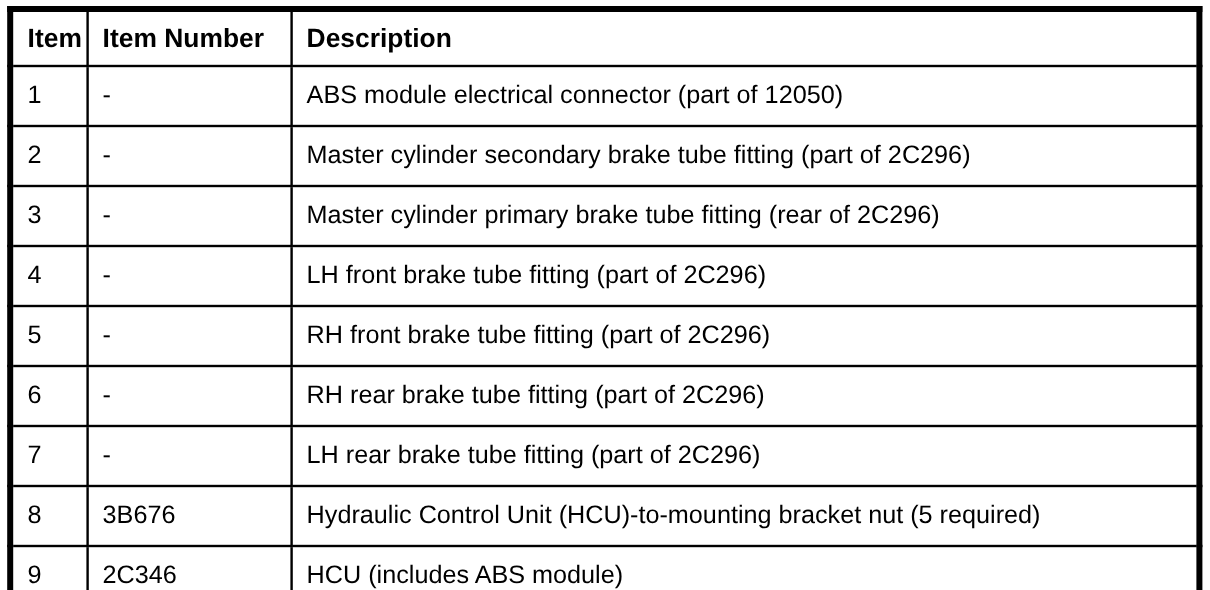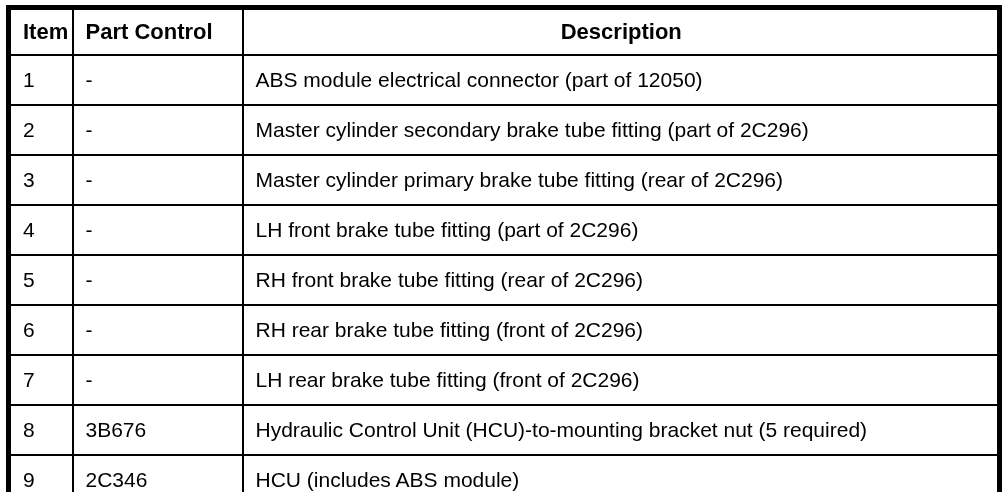--- a/index.html
+++ b/index.html
@@ -35,21 +35,20 @@
     background: #ffffff;
     color: #000000;
   }
   table.parts-table th {
     font-weight: bold;
     font-size: 22px;
     text-align: left;
     height: 40px;
   }
   table.parts-table th.col-description {
-    text-align: center;
   }
   table.parts-table td {
     text-align: left;
     height: 44px;
   }
   col.col-item { width: 64px; }
   col.col-part { width: 170px; }
   col.col-desc { width: auto; }
 </style>
 </head>
@@ -58,21 +57,21 @@
 <div class="page">
   <table class="parts-table">
     <colgroup>
       <col class="col-item">
       <col class="col-part">
       <col class="col-desc">
     </colgroup>
     <thead>
       <tr>
         <th class="col-item-h">Item</th>
-        <th class="col-part-h">Part Control</th>
+        <th class="col-part-h">Item Number</th>
         <th class="col-description">Description</th>
       </tr>
     </thead>
     <tbody>
   <tr>
     <td>1</td>
     <td>-</td>
     <td>ABS module electrical connector (part of 12050)</td>
   </tr>
 
@@ -90,33 +89,33 @@
 
   <tr>
     <td>4</td>
     <td>-</td>
     <td>LH front brake tube fitting (part of 2C296)</td>
   </tr>
 
   <tr>
     <td>5</td>
     <td>-</td>
-    <td>RH front brake tube fitting (rear of 2C296)</td>
+    <td>RH front brake tube fitting (part of 2C296)</td>
   </tr>
 
   <tr>
     <td>6</td>
     <td>-</td>
-    <td>RH rear brake tube fitting (front of 2C296)</td>
+    <td>RH rear brake tube fitting (part of 2C296)</td>
   </tr>
 
   <tr>
     <td>7</td>
     <td>-</td>
-    <td>LH rear brake tube fitting (front of 2C296)</td>
+    <td>LH rear brake tube fitting (part of 2C296)</td>
   </tr>
 
   <tr>
     <td>8</td>
     <td>3B676</td>
     <td>Hydraulic Control Unit (HCU)-to-mounting bracket nut (5 required)</td>
   </tr>
 
   <tr>
     <td>9</td>

